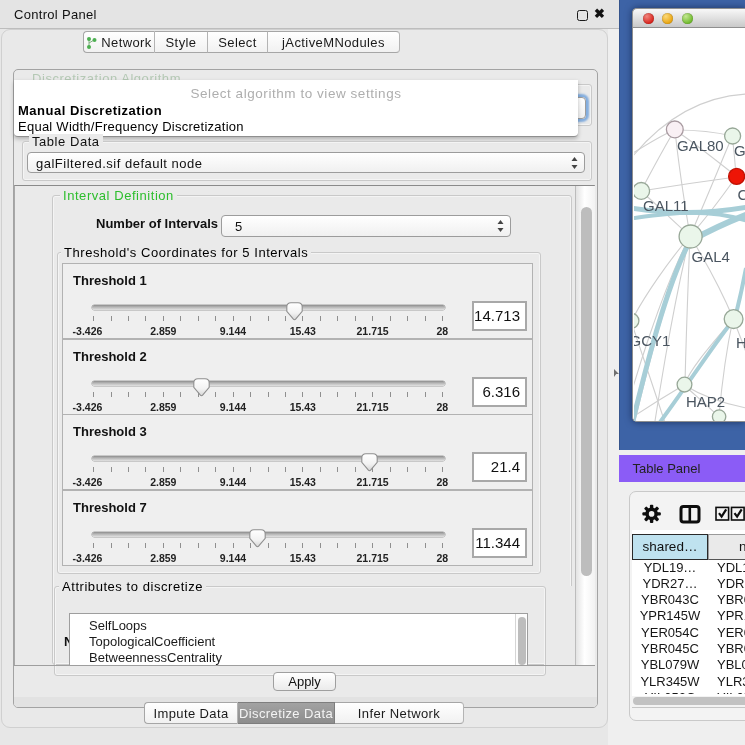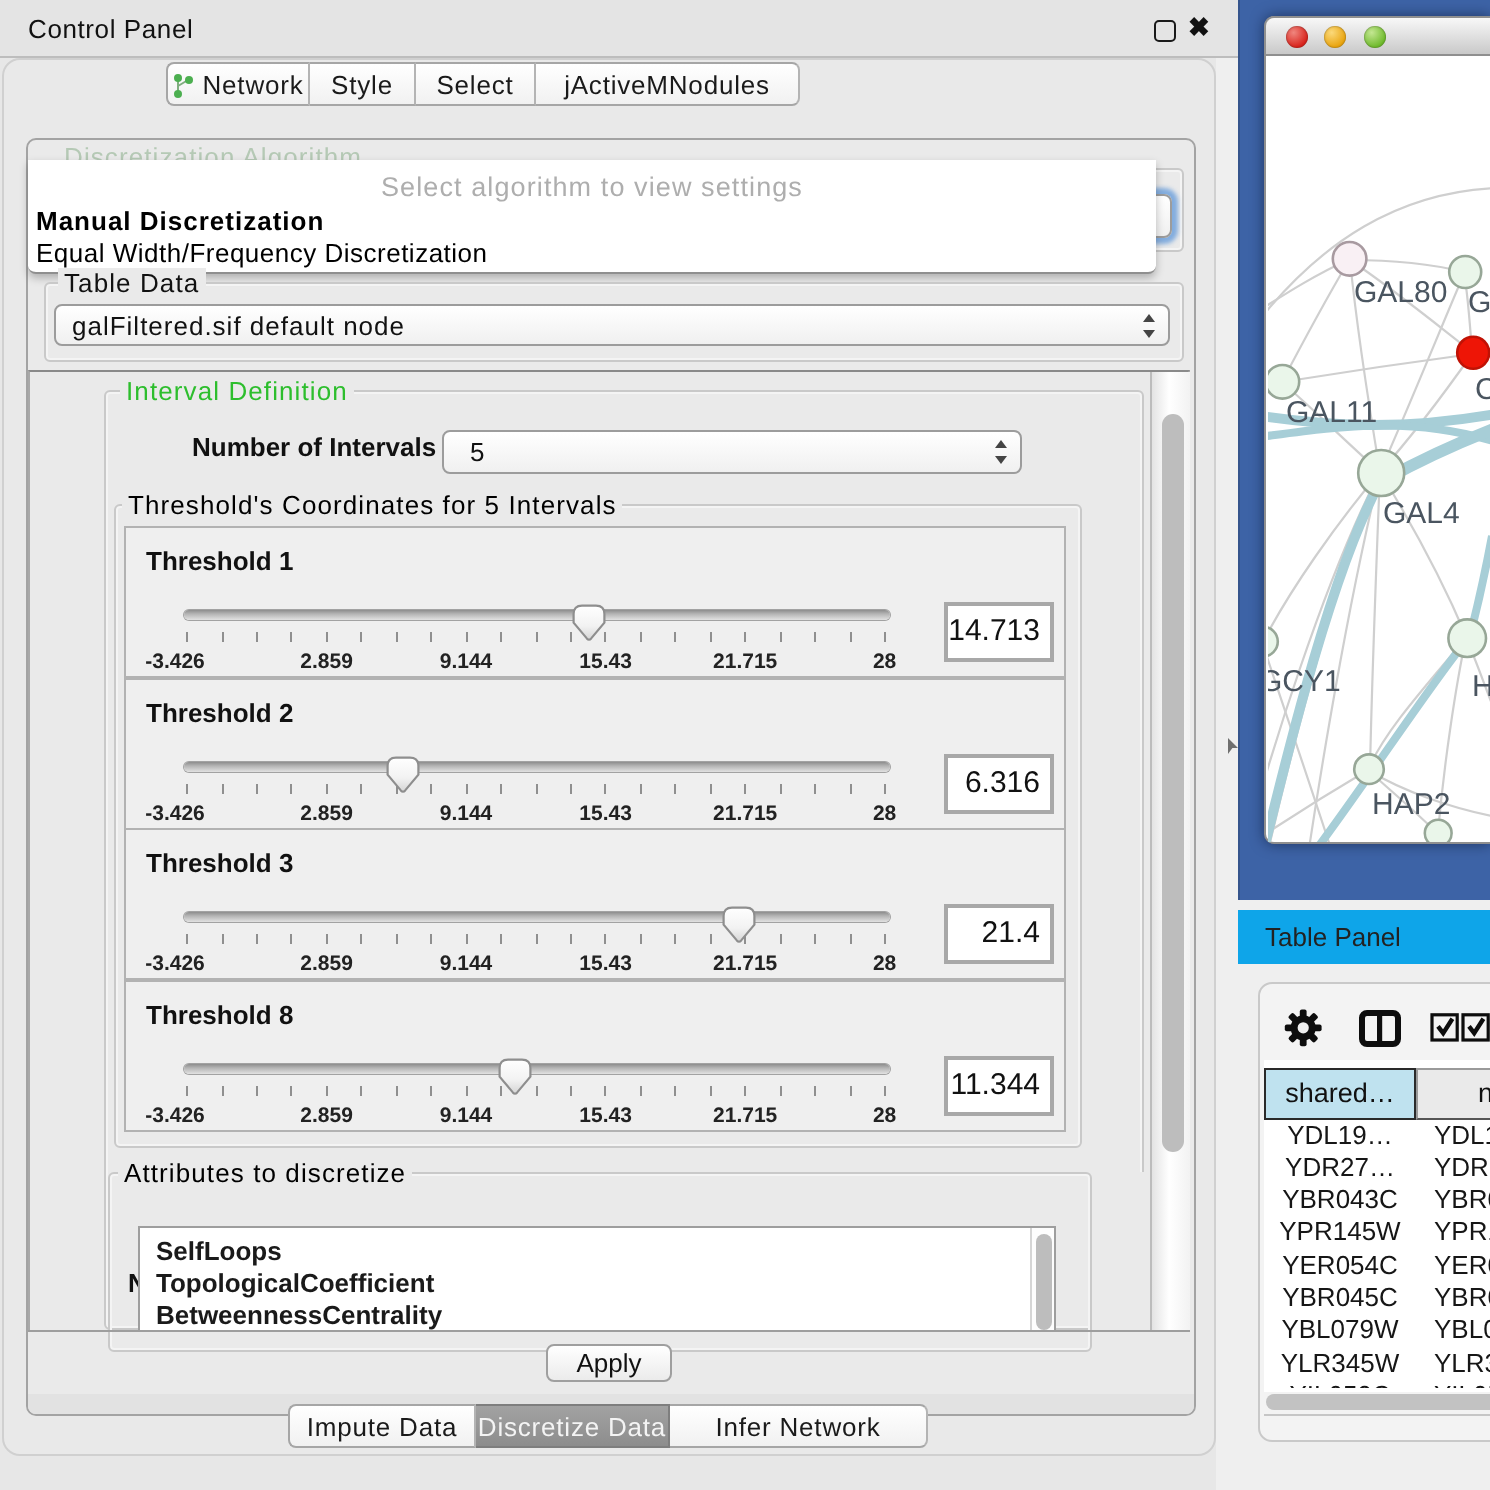--- a/index.html
+++ b/index.html
@@ -46,42 +46,42 @@
 
 .tpanel { position:absolute; left:62px; width:471px; height:76px; background:#efefef; border:1px solid #b2b2b2; }
 .tpanel .tlabel { position:absolute; left:10px; top:9px; font-size:13px; font-weight:bold; color:#111; }
 .track { position:absolute; left:29px; top:41px; width:353px; height:5px; border-radius:3px; background:linear-gradient(#8d8d8d 0%,#b5b5b5 40%,#e2e2e2 100%); box-shadow:0 0 0 0.5px rgba(110,110,110,.6); }
 .tlab { position:absolute; top:61px; font-size:10.5px; font-weight:bold; color:#222; transform:translateX(-50%); }
 .thumb { position:absolute; top:38px; width:17px; height:19px; }
 .vbox { position:absolute; left:409px; top:37px; width:55px; height:30px; background:#fff; border:2px solid #a8a8a8; font-size:15px; color:#111; text-align:right; line-height:26px; padding-right:5px; }
 
 
 #attlist { left:69px; top:613px; width:459px; height:53px; background:#fff; border:1px solid #9e9e9e; font-size:13px; color:#1a1a1a; padding-top:4px; }
-#attlist div { padding-left:8px; height:16px; line-height:16px;font-weight:bold; }
+#attlist div { padding-left:19px; height:16px; line-height:16px; }
 #attsb { left:515px; top:614px; width:12px; height:52px; border-left:1px solid #d5d5d5; background:#fdfdfd; }
 #attthumb { left:518px; top:617px; width:8px; height:48px; border-radius:4px; background:#bdbdbd; }
 
 
 #apply { left:273px; top:672px; width:63px; height:19px; background:linear-gradient(#ffffff,#ebebeb); border:1px solid #9f9f9f; border-radius:4px; font-size:13px; color:#111; text-align:center; line-height:17px; }
 
 
 #overlay { left:14px; top:80px; width:564px; height:57px; background:#ffffff; border-bottom:1px solid #8f8f8f; border-radius:0 0 4px 4px; box-shadow:0 2px 4px rgba(0,0,0,0.25); }
 #overlay .hint { position:absolute; left:0; right:0; top:6px; text-align:center; font-size:13.5px; color:#aeaeae; letter-spacing:0.55px; }
 #overlay .it1 { position:absolute; left:4px; top:23px; font-size:13px; font-weight:bold; color:#000; letter-spacing:0.5px; }
 #overlay .it2 { position:absolute; left:4px; top:39px; font-size:13px; color:#000; letter-spacing:0.25px; }
 
 
 #bluepanel { left:619px; top:0; width:126px; height:450px; background:#3d63a6; border-left:1px solid #35548c; }
 #netwin { left:632px; top:8px; width:113px; height:414px; background:#fff; border:1px solid #8f8f8f; border-right:none; border-radius:5px 0 0 5px; box-shadow:0 0 7px rgba(5,15,40,0.55); }
 #nettitle { left:632px; top:8px; width:113px; height:20px; background:linear-gradient(#f8f8f8,#c9c9c9); border:1px solid #8f8f8f; border-right:none; border-radius:5px 0 0 0; }
 .light { position:absolute; top:4px; width:11px; height:11px; border-radius:50%; }
 #divarrow { left:613px; top:368px; width:7px; height:10px; }
 
 
-#tpbar { left:619px; top:455px; width:126px; height:27px; background:#0ea5e9; }
+#tpbar { left:619px; top:455px; width:126px; height:27px; background:#8b5cf6; }
 #tpbar .t { left:13.5px; top:6px; font-size:13px; color:#222; }
 #tparea { left:619px; top:450px; width:126px; height:295px; background:#efefef; }
 #tcontainer { left:629px; top:491px; width:125px; height:230px; background:#f3f3f3; border:1px solid #c9c9c9; border-radius:7px; }
 #ttable { left:632px; top:530px; width:113px; height:166px; background:#fff; overflow:hidden; }
 .hdr1 { position:absolute; left:632px; top:534px; width:76px; height:26px; background:#bfe2ef; border:1px solid #2a2a2a; font-size:13.5px; color:#111; text-align:center; line-height:24px; }
 .hdr2 { position:absolute; left:708px; top:534px; width:40px; height:26px; background:#eaeaea; border-top:1px solid #9a9a9a; border-bottom:1px solid #555; border-left:1px solid #9a9a9a; font-size:13.5px; color:#111; line-height:24px; padding-left:30px; }
 .trow { position:absolute; font-size:13px; color:#161616; height:17px; line-height:17px; }
 #hsb { left:633px; top:697px; width:120px; height:8px; border-radius:4px; background:#c2c2c2; }
 </style>
 </head>
@@ -266,21 +266,21 @@
           <stop offset="0" stop-color="#ffffff"></stop>
           <stop offset="0.6" stop-color="#f2f2f2"></stop>
           <stop offset="1" stop-color="#d5d5d5"></stop>
         </linearGradient>
       </defs>
       <path d="M0.8 9.3 V5 Q0.8 0.8 5 0.8 H12 Q16.2 0.8 16.2 5 V9.3 L9.6 17.2 Q8.5 18.4 7.4 17.2 Z" fill="url(#tg2)" stroke="#8e8e8e" stroke-width="1.1"></path>
     </svg>
     <div class="vbox">21.4</div>
   </div>
 <div class="tpanel" style="top:490px;" id="tp4">
-    <div class="tlabel">Threshold 8</div>
+    <div class="tlabel">Threshold 7</div>
     <div class="track"></div>
     <div style="position:absolute;left:30.0px;top:52px;width:1px;height:5px;background:#8f8f8f;"></div>
     <div style="position:absolute;left:47.5px;top:52px;width:1px;height:5px;background:#8f8f8f;"></div>
     <div style="position:absolute;left:64.9px;top:52px;width:1px;height:5px;background:#8f8f8f;"></div>
     <div style="position:absolute;left:82.3px;top:52px;width:1px;height:5px;background:#8f8f8f;"></div>
     <div style="position:absolute;left:99.8px;top:52px;width:1px;height:5px;background:#8f8f8f;"></div>
     <div style="position:absolute;left:117.3px;top:52px;width:1px;height:5px;background:#8f8f8f;"></div>
     <div style="position:absolute;left:134.7px;top:52px;width:1px;height:5px;background:#8f8f8f;"></div>
     <div style="position:absolute;left:152.1px;top:52px;width:1px;height:5px;background:#8f8f8f;"></div>
     <div style="position:absolute;left:169.6px;top:52px;width:1px;height:5px;background:#8f8f8f;"></div>

